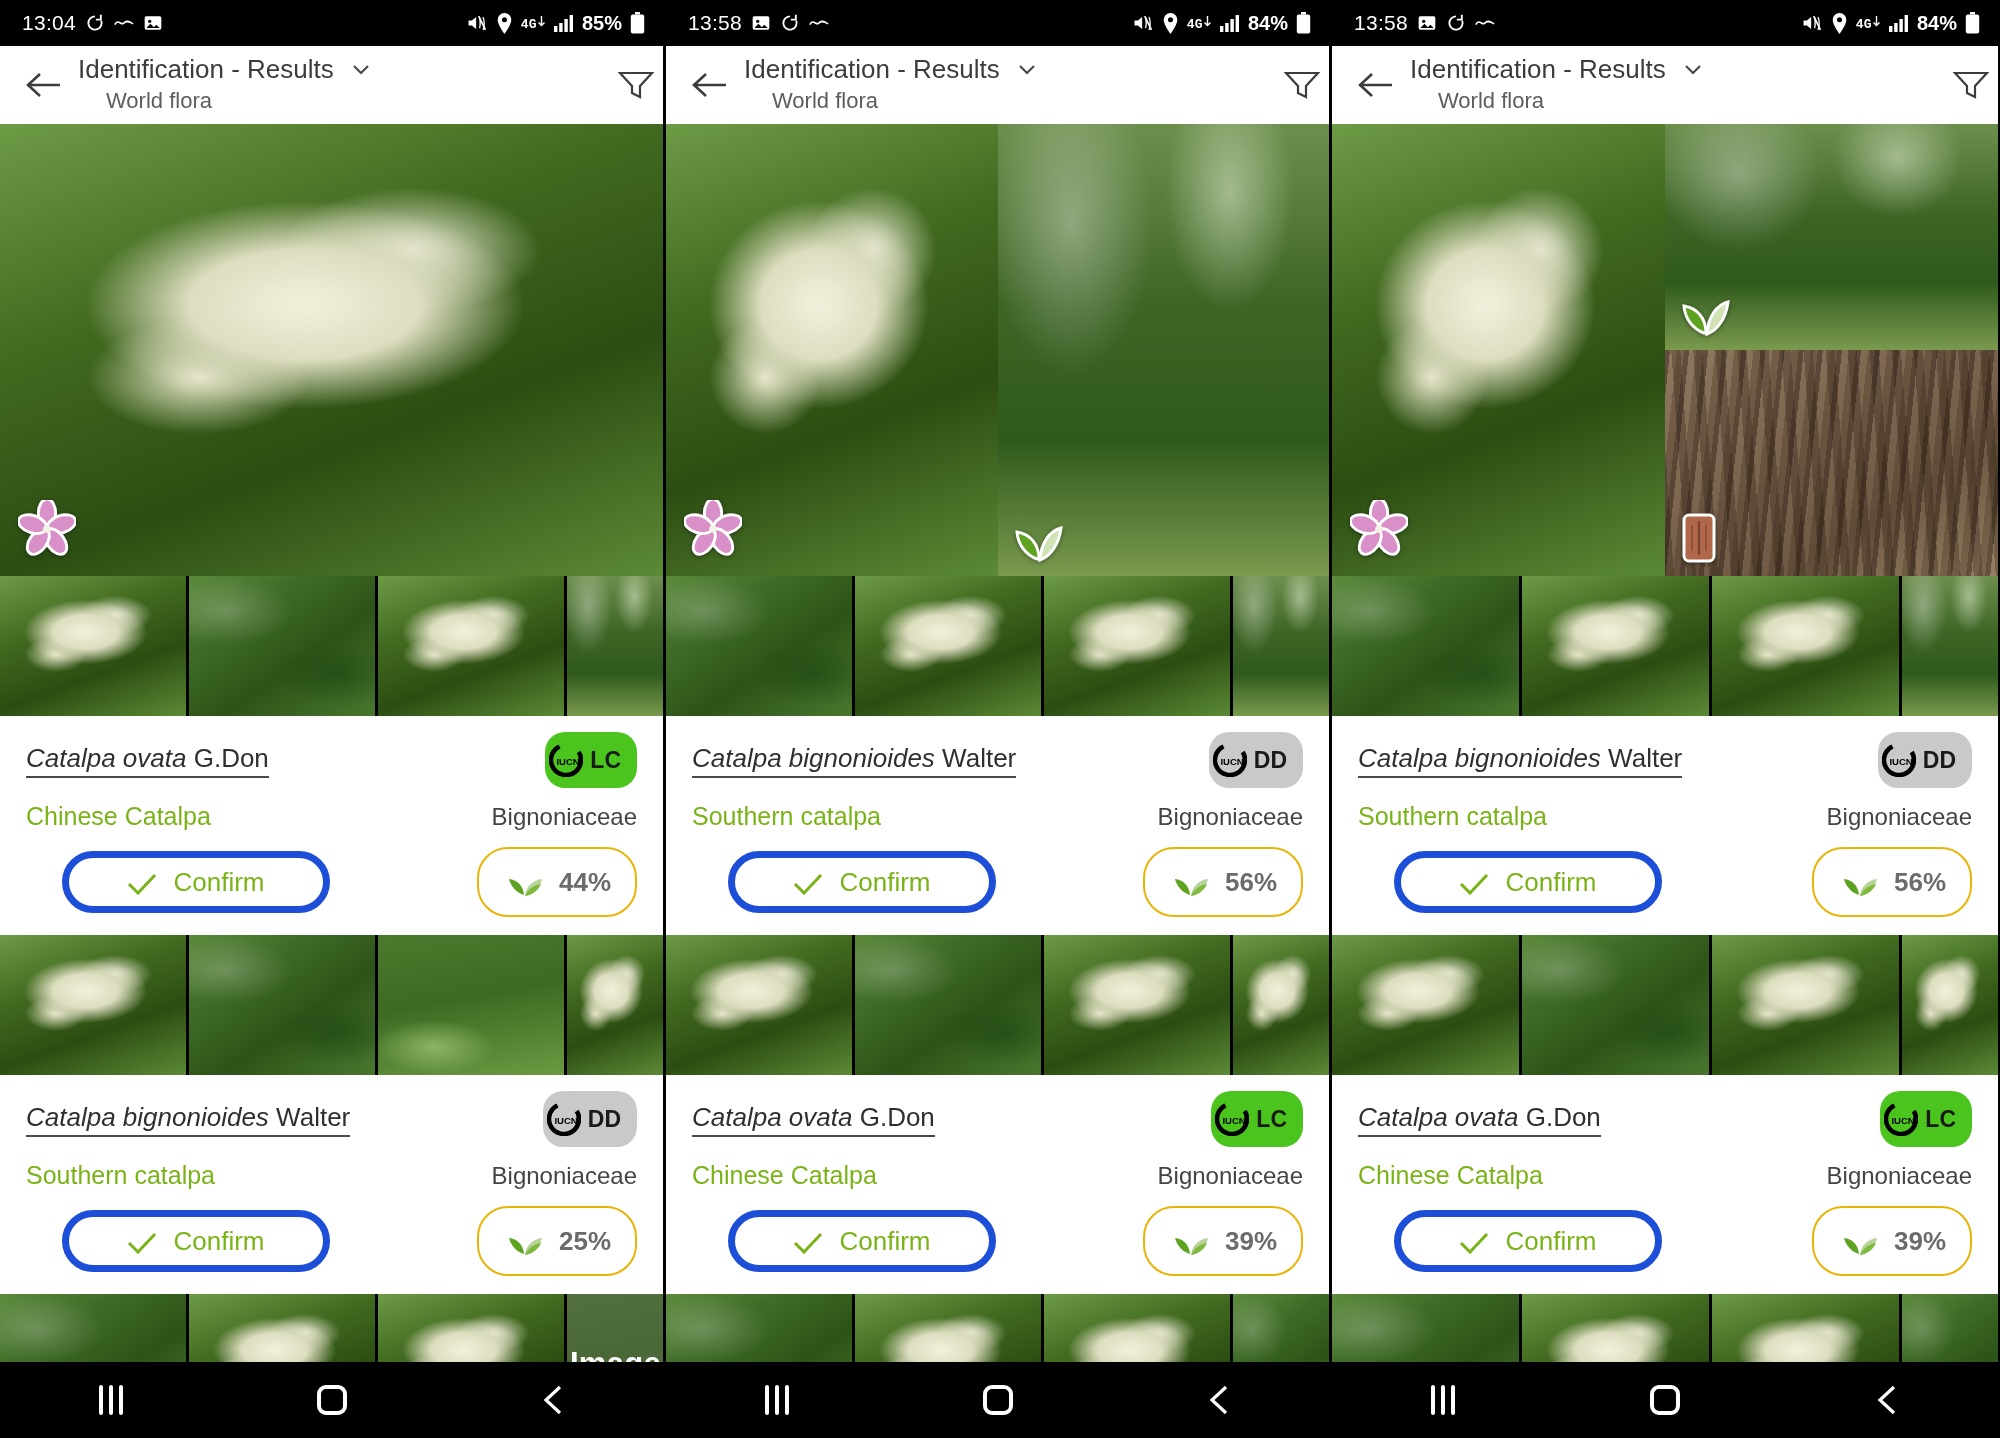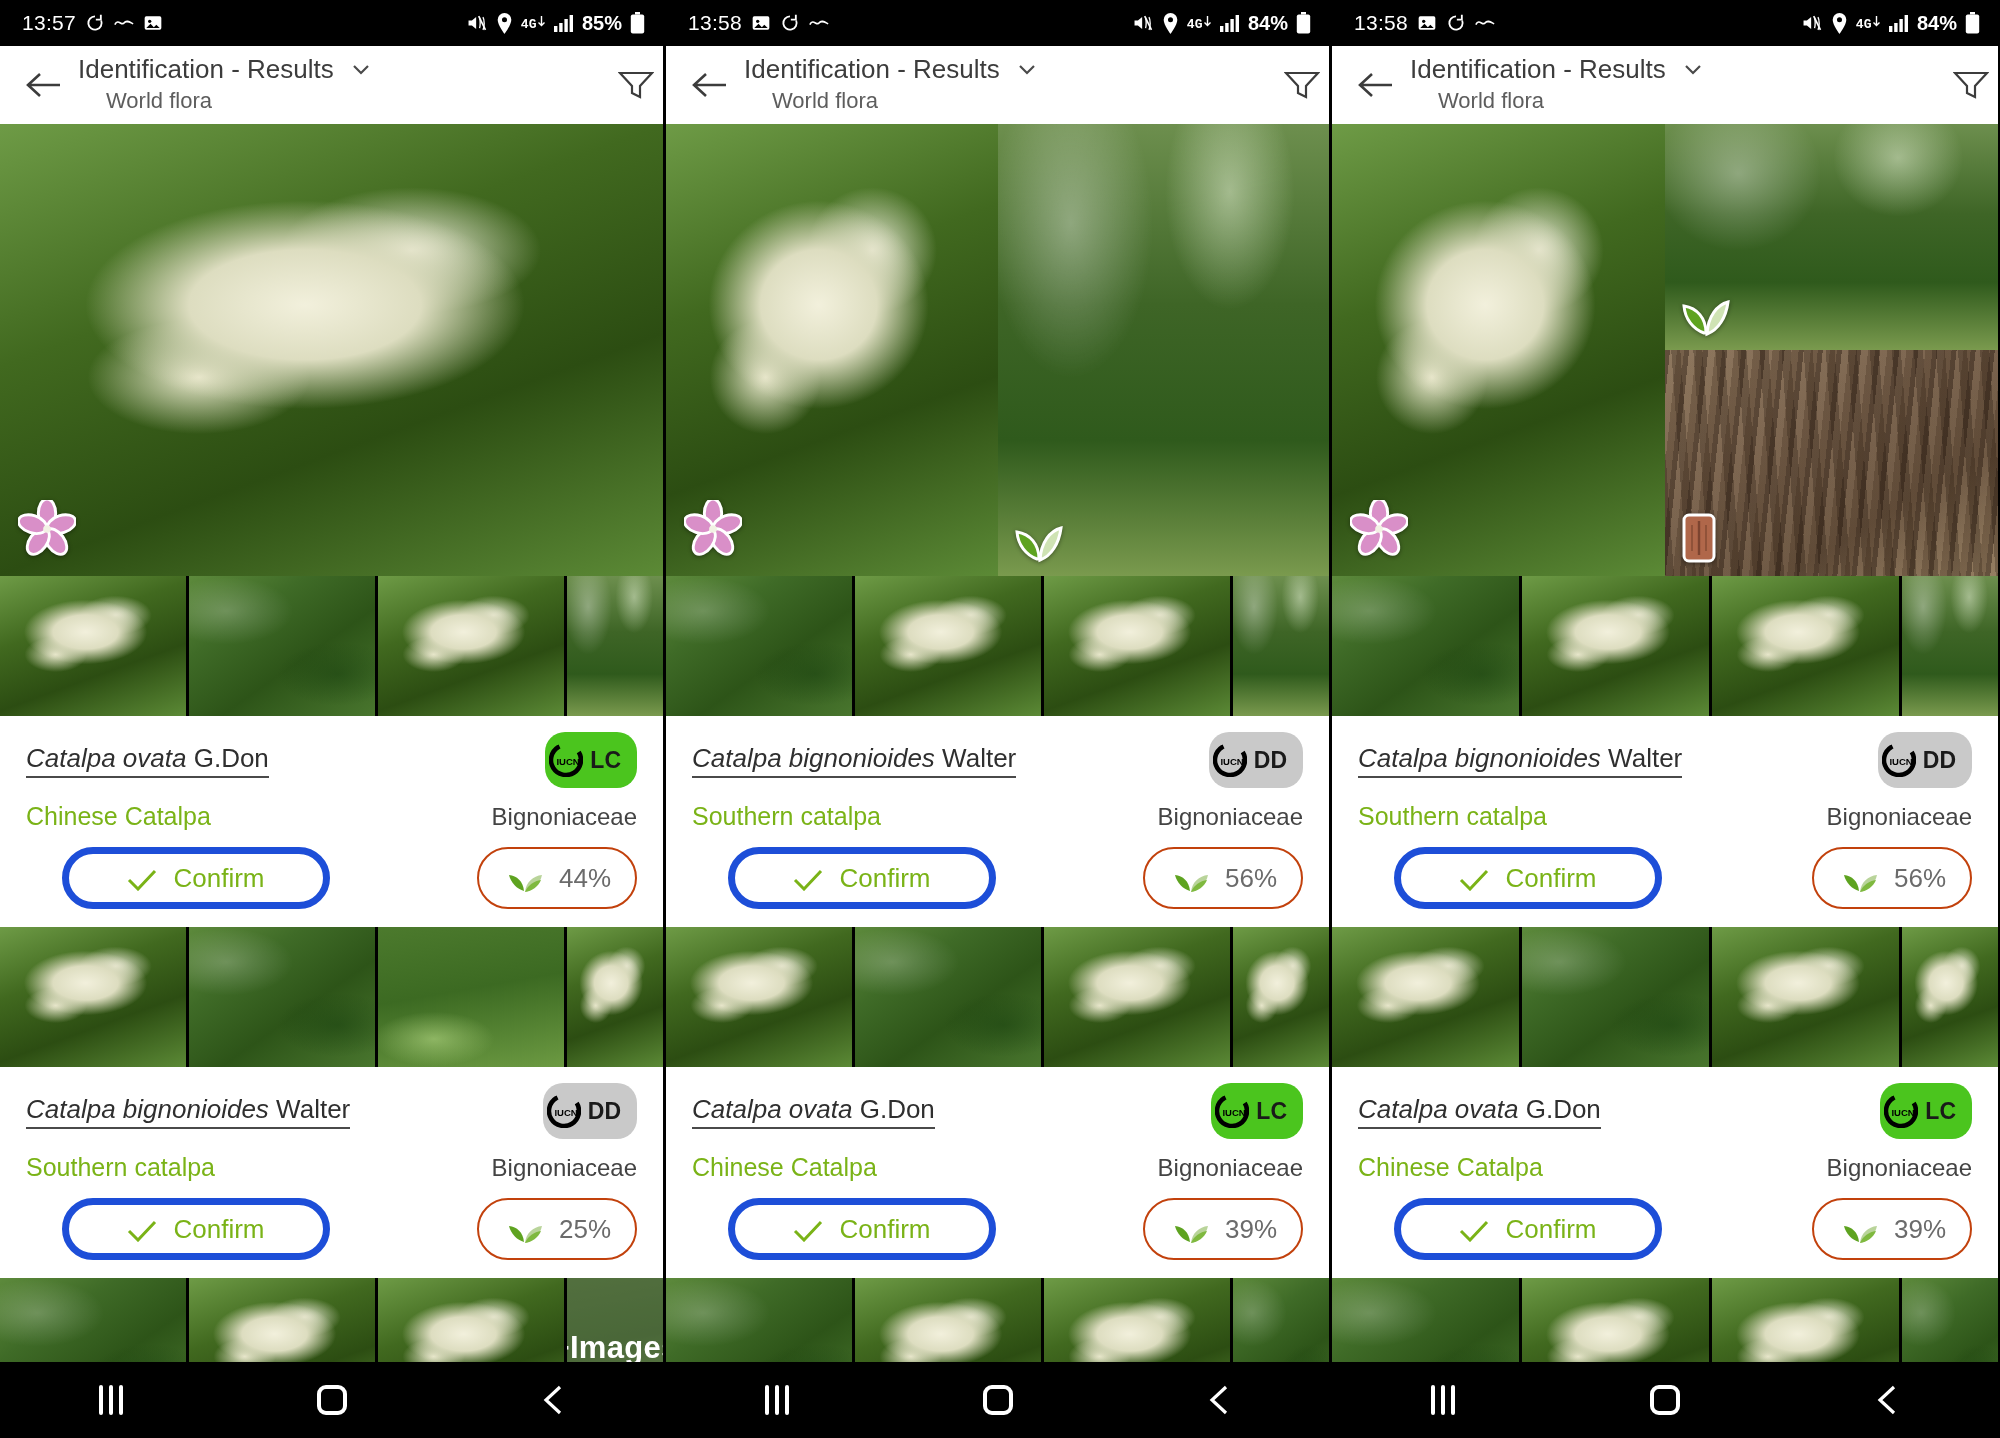--- a/index.html
+++ b/index.html
@@ -137,24 +137,25 @@
   .confirm {
     flex: 1 1 auto; max-width: 268px;
     height: 62px; border: 7px solid #1d4ed8; border-radius: 31px;
     background: #fff; display: flex; align-items: center; justify-content: center;
     gap: 16px; color: #7ab317; font-size: 26px;
     margin-left: 36px;
   }
   .check { width: 30px; height: 22px; }
   .score {
     margin-left: auto;
-    width: 160px; height: 62px;
-    border: 2px solid #c2410c; border-radius: 31px;
+    width: 160px; height: 70px;
+    border: 2px solid #eab308; border-radius: 31px;
     background: #fff; display: flex; align-items: center; justify-content: center;
     gap: 14px;
+    font-weight: bold;
   }
   .sprig { width: 42px; height: 34px; }
   .score-val { font-size: 26px; color: #6b6b6b; }
 
   
   .navbar {
     position: absolute; left: 0; right: 0; bottom: 0;
     height: 76px; background: #000;
     display: flex; align-items: center; justify-content: space-around;
   }
@@ -166,21 +167,21 @@
 </style>
 </head>
 <body>
 
 <div class="screens">
 
   <div class="panel">
 
     <div class="statusbar">
       <div class="sb-left">
-        <span>13:57</span>
+        <span>13:04</span>
         <span class="sb-ico">
             <svg width="20" height="20" viewBox="0 0 24 24">
               <path d="M12 4a8 8 0 1 0 7.4 5" stroke="#fff" stroke-width="2.2" fill="none"></path>
               <path d="M19 2v6h-6" stroke="#fff" stroke-width="2.2" fill="none"></path>
             </svg>
           </span>
         <span class="sb-ico">
             <svg width="20" height="12" viewBox="0 0 24 12">
               <path d="M1 8c4-8 8 2 11-2s7-1 11 1" stroke="#fff" stroke-width="2" fill="none"></path>
             </svg>

